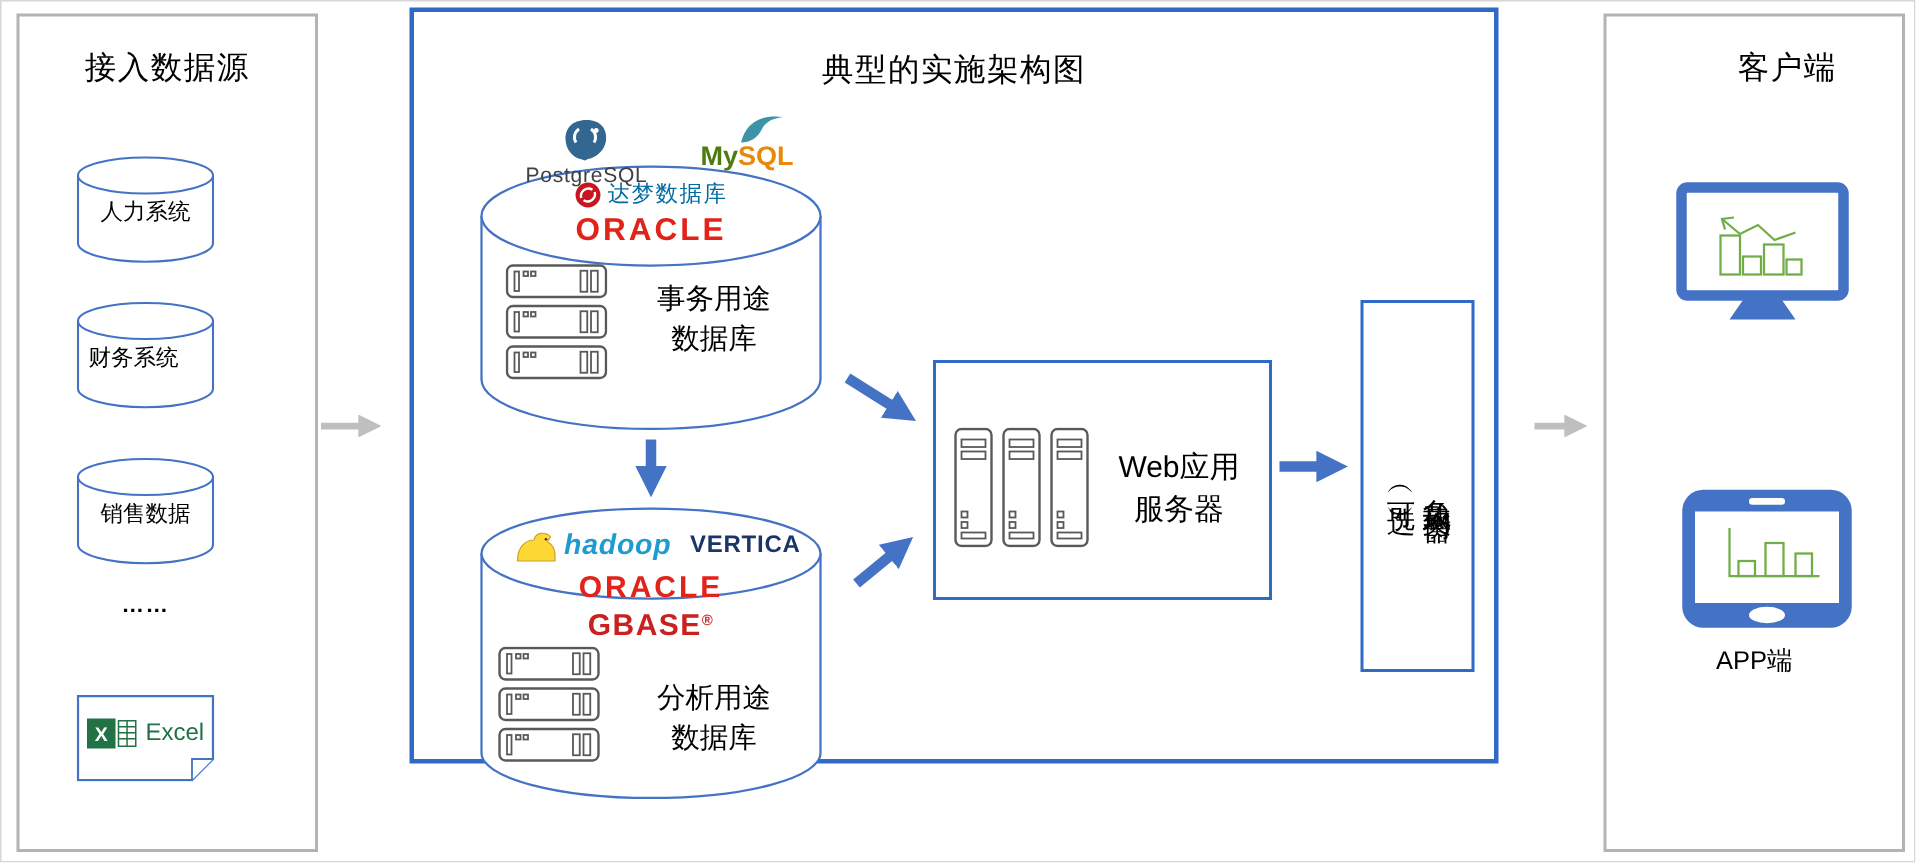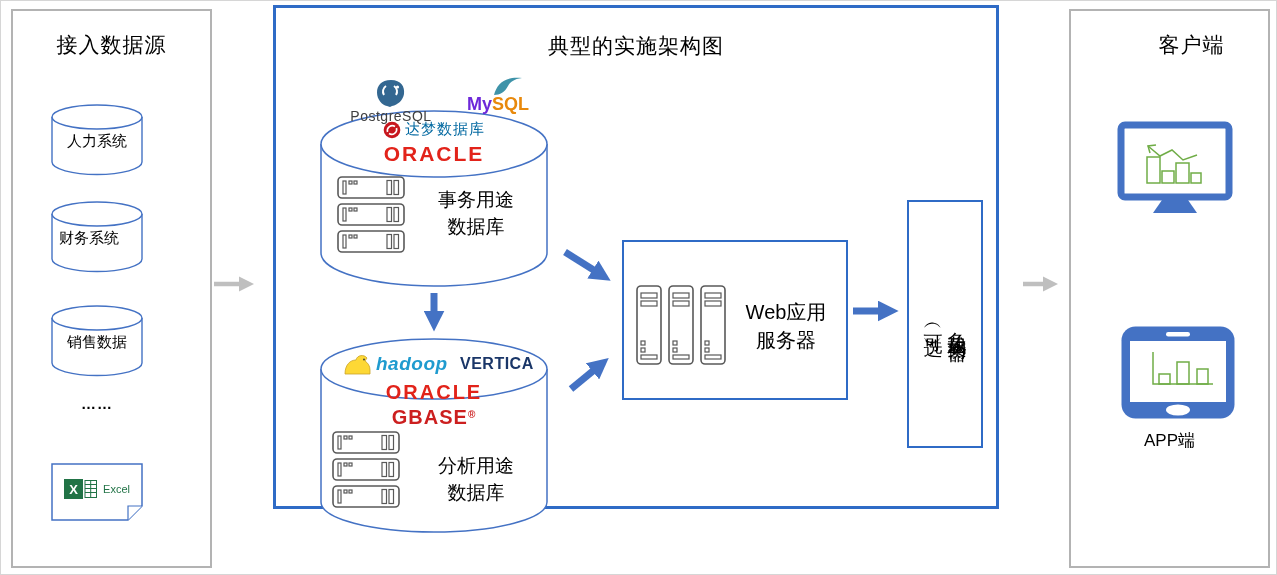--- a/index.html
+++ b/index.html
@@ -9,21 +9,21 @@
   .panel-gray{position:absolute;border:2px solid #b3b3b3;background:#fff;box-sizing:border-box;}
   .panel-blue{position:absolute;border:3px solid #2f6bc6;background:#fff;box-sizing:border-box;}
   .panel-title{position:absolute;left:0;right:0;text-align:center;font-size:21px;letter-spacing:1px;color:#000;}
   .cyl-label{position:absolute;left:0;right:0;text-align:center;font-size:15px;}
   .two-line{white-space:pre-line;text-align:center;}
   .db-caption{position:absolute;font-size:19px;line-height:27px;color:#000;}
   .ellipsis{position:absolute;text-align:center;font-size:15px;font-weight:bold;letter-spacing:1px;}
   .logo-row{position:absolute;display:flex;align-items:center;justify-content:center;gap:4px;}
   .pg-text{font-size:14px;color:#404040;letter-spacing:0.5px;}
   .mysql-text{font-size:18px;font-weight:bold;}
-  .mysql-my{color:#6d28d9;}
+  .mysql-my{color:#4d7c0f;}
   .mysql-sql{color:#e8890c;}
   .dameng-text{font-size:15px;font-weight:normal;color:#0369a1;letter-spacing:1px;}
   .oracle-text{font-size:21px;font-weight:bold;color:#e2231a;letter-spacing:2px;}
   .hadoop-text{font-size:19px;font-weight:bold;font-style:italic;color:#1f9bcf;letter-spacing:0.5px;}
   .vertica-text{font-size:16px;font-weight:bold;color:#1a3668;letter-spacing:0.5px;}
   .gbase-text{font-size:20px;font-weight:bold;color:#cc1f1f;letter-spacing:1px;}
   .gbase-reg{font-size:10px;vertical-align:super;}
   .web-label{font-size:20px;line-height:28px;}
   .lb-box{position:absolute;border:2px solid #2f6bc6;box-sizing:border-box;display:flex;align-items:center;justify-content:center;}
   .lb-text{writing-mode:vertical-rl;text-orientation:mixed;font-size:19px;letter-spacing:3px;line-height:24px;}
@@ -71,21 +71,21 @@
         <path d="M1,1 H91 V43 L77,57 H1 Z" fill="#fff" stroke="#4472c4" stroke-width="1.5"></path>
         <path d="M91,43 H77 V57" fill="#fff" stroke="#4472c4" stroke-width="1.2"></path>
       </svg>
       <div class="abs" style="left:0;top:15px;width:92px;display:flex;align-items:center;justify-content:center;gap:5px;">
         <svg width="34" height="22" viewBox="0 0 34 22">
           <rect x="0" y="1" width="19" height="20" fill="#217346"></rect>
           <text x="9.5" y="16" fill="#fff" font-size="13" font-weight="bold" text-anchor="middle" font-family="Liberation Sans, sans-serif">X</text>
           <rect x="21" y="2.5" width="11.5" height="17" fill="#fff" stroke="#217346" stroke-width="1"></rect>
           <path d="M21,6.5 h11.5 M21,10.5 h11.5 M21,14.5 h11.5 M26.7,2.5 v17" stroke="#217346" stroke-width="1"></path>
         </svg>
-        <span style="font-size:11px;color:#217346;">Excel</span>
+        <span style="font-size:16px;color:#217346;">Excel</span>
       </div>
     </div>
   </div>
 
   <div class="panel-blue" style="left:272px;top:4px;width:726px;height:504px;">
     <div class="panel-title" style="top:24px;">典型的实施架构图</div>
 
     <div class="abs" style="left:43px;top:100px;width:230px;height:181px;">
       <svg width="230" height="181" viewBox="0 0 230 181">
         <path d="M2,36 V145 A113,33 0 0 0 228,145 V36" fill="#fff" stroke="#4472c4" stroke-width="1.5"></path>

